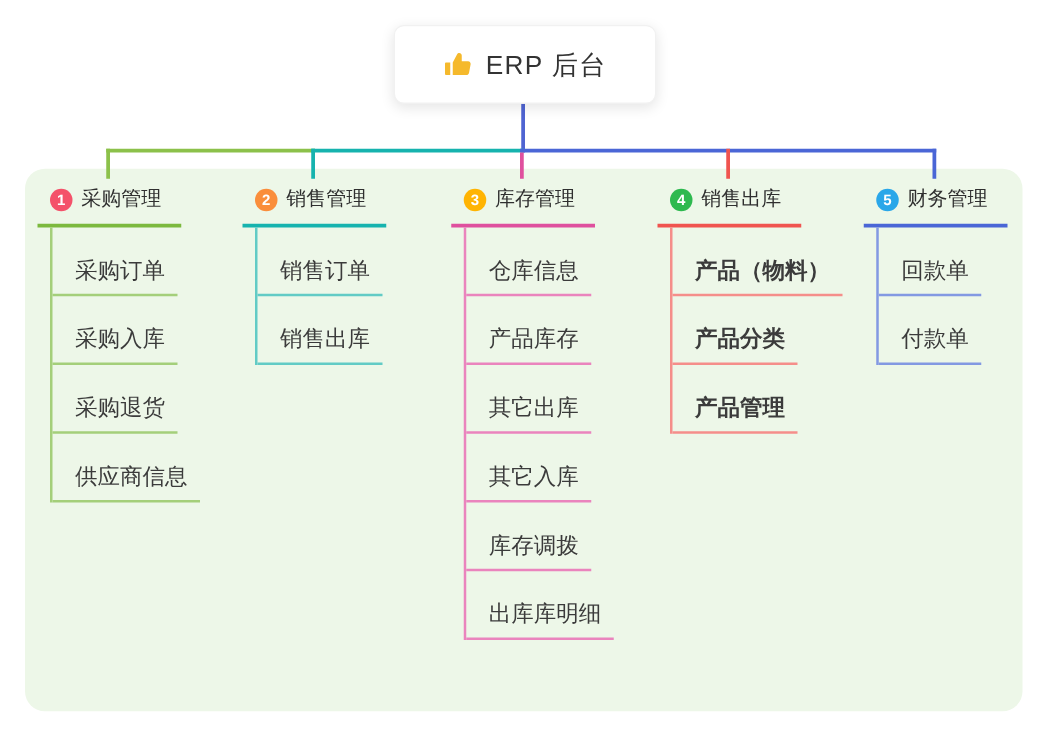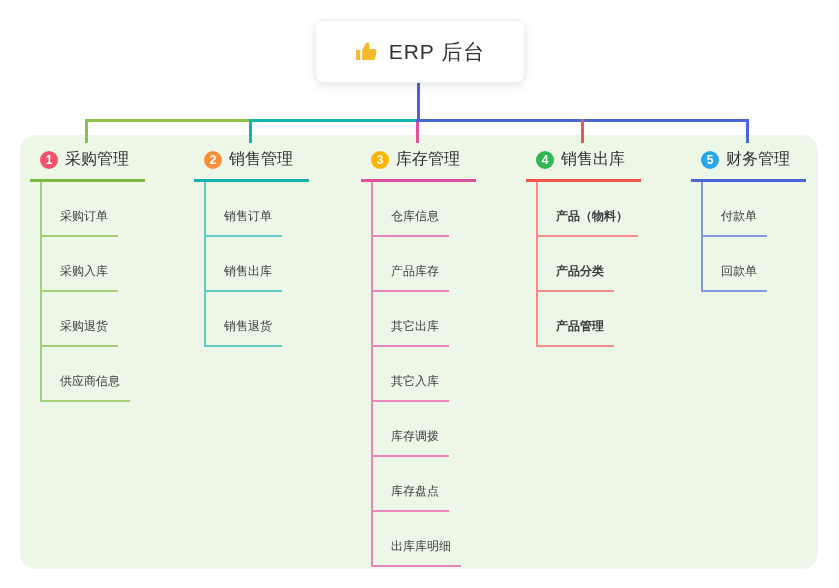--- a/index.html
+++ b/index.html
@@ -87,21 +87,21 @@
   .items { margin-left: 10px; width: max-content; }
   .b1 .items { border-left: 2px solid #a4cf7a; }
   .b2 .items { border-left: 2px solid #62cbc5; }
   .b3 .items { border-left: 2px solid #ea84bd; }
   .b4 .items { border-left: 2px solid #f58e8a; }
   .b5 .items { border-left: 2px solid #8399e2; }
 
   .item {
     width: max-content;
     padding: 24px 10px 9px 18px;
-    font-size: 12px; color: #3b3b3b;
+    font-size: 18px; color: #3b3b3b;
     line-height: 20px;
     cursor: default;
   }
   .b1 .item { border-bottom: 2px solid #a4cf7a; }
   .b2 .item { border-bottom: 2px solid #62cbc5; }
   .b3 .item { border-bottom: 2px solid #ea84bd; }
   .b4 .item { border-bottom: 2px solid #f58e8a; font-weight: bold; }
   .b5 .item { border-bottom: 2px solid #8399e2; }
 </style>
 </head>
@@ -144,36 +144,34 @@
   </div>
 
   <div class="branch b2">
     <div class="branch-title">
       <span class="num">2</span>
       <span class="branch-label">销售管理</span>
     </div>
     <div class="items">
       <div class="item">销售订单</div>
       <div class="item">销售出库</div>
-      <div class="item">销售退货</div>
     </div>
   </div>
 
   <div class="branch b3">
     <div class="branch-title">
       <span class="num">3</span>
       <span class="branch-label">库存管理</span>
     </div>
     <div class="items">
       <div class="item">仓库信息</div>
       <div class="item">产品库存</div>
       <div class="item">其它出库</div>
       <div class="item">其它入库</div>
       <div class="item">库存调拨</div>
-      <div class="item">库存盘点</div>
       <div class="item">出库库明细</div>
     </div>
   </div>
 
   <div class="branch b4">
     <div class="branch-title">
       <span class="num">4</span>
       <span class="branch-label">销售出库</span>
     </div>
     <div class="items">
@@ -182,18 +180,18 @@
       <div class="item">产品管理</div>
     </div>
   </div>
 
   <div class="branch b5">
     <div class="branch-title">
       <span class="num">5</span>
       <span class="branch-label">财务管理</span>
     </div>
     <div class="items">
+      <div class="item">回款单</div>
       <div class="item">付款单</div>
-      <div class="item">回款单</div>
     </div>
   </div>
 
 </div>
 
 </body></html>

